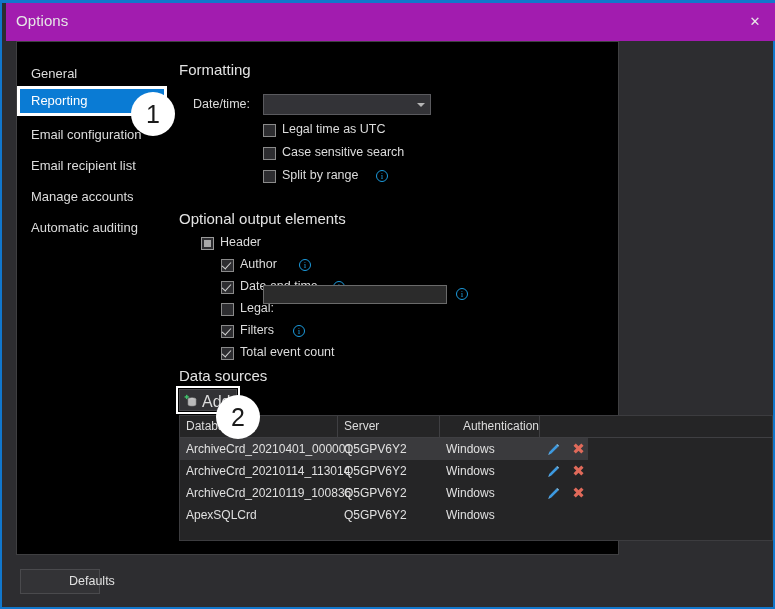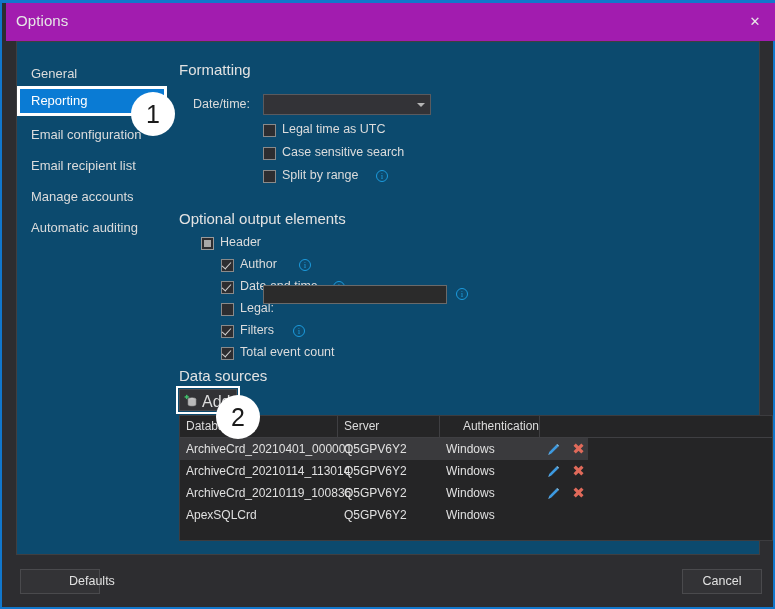--- a/index.html
+++ b/index.html
@@ -55,25 +55,25 @@
     line-height: 22px;
     cursor: pointer;
     font-family: "DejaVu Sans", sans-serif;
   }
 
   
   #content-panel {
     position: absolute;
     left: 14px;
     top: 38px;
-    width: 744px;
+    width: 603px;
     height: 514px;
     box-sizing: border-box;
     border: 1px solid #3f3f41;
-    background: #0c4a6e;
+    background: #000000;
   }
 
   
   #sidebar {
     position: absolute;
     left: 0px;
     top: 0px;
     width: 148px;
     height: 514px;
   }
@@ -524,18 +524,17 @@
             <div class="td" style="left:158px; width:102px;">Q5GPV6Y2</div>
             <div class="td" style="left:260px; width:100px;">Windows</div>
           </div>
         </div>
       </div>
 
     </div>
   </div>
 
   <div class="btn" id="btn-defaults">Defaults</div>
-  <div class="btn" id="btn-cancel">Cancel</div>
 
   <div class="callout" id="callout-1">1</div>
   <div class="callout" id="callout-2">2</div>
 
 </div>
 
 </body></html>

